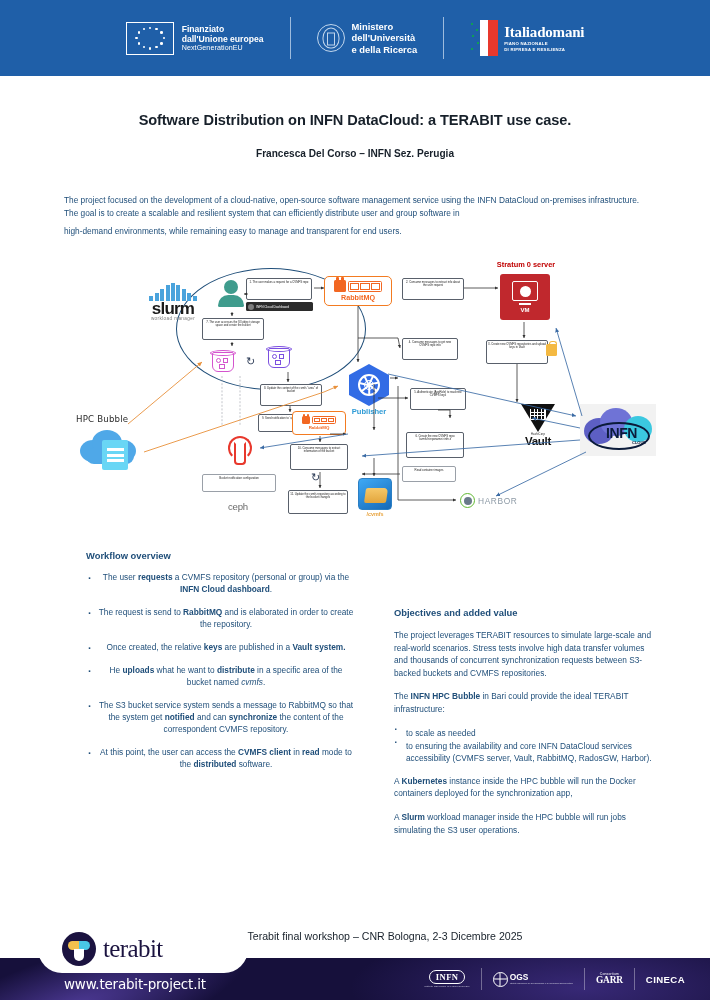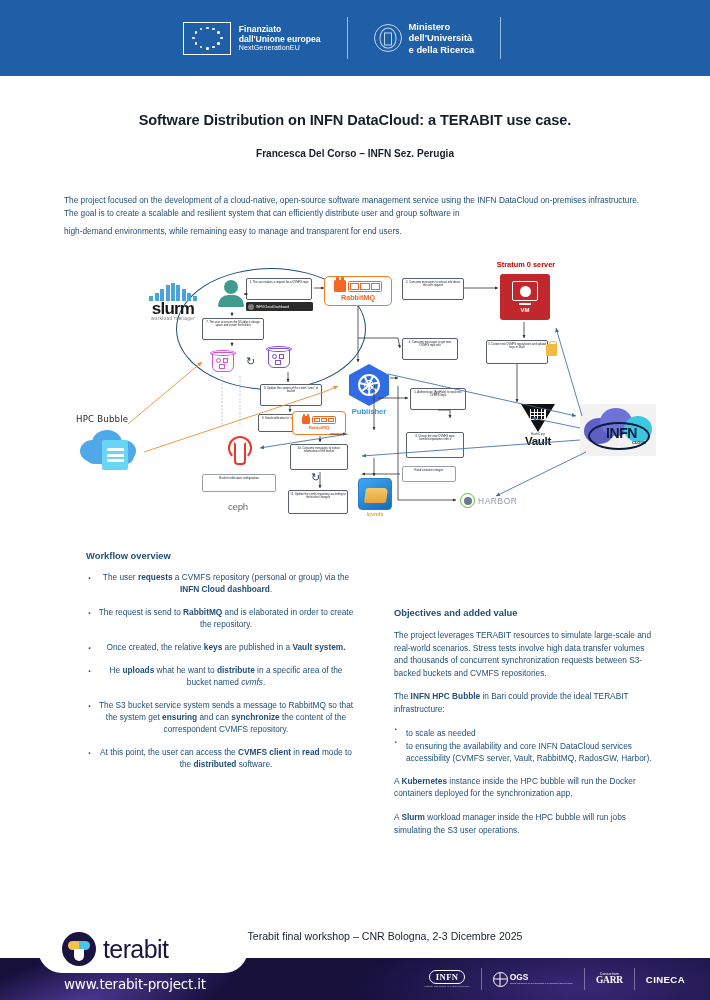--- a/index.html
+++ b/index.html
@@ -386,21 +386,21 @@
     content:""; position:absolute; left:6px; top:9px; width:22px; height:9px;
     background: linear-gradient(90deg,#F2C14E 0 48%, #49C6E5 48% 100%);
     border-radius: 5px;
   }
   .tb-mark::after {
     content:""; position:absolute; left:12px; top:17px; width:10px; height:12px;
     background:#fff; border-radius: 0 0 5px 5px;
   }
   .tb-word {
     font-size: 25px; color: #1B1340; letter-spacing: -.6px;
-    font-family: Liberation Sans, sans-serif; font-weight: 400;
+    font-family: Liberation Serif, serif; font-weight: 400;
   }
   .footer-url {
     position: absolute; left: 64px; top: 976px; font-size: 13.5px; color: #fff;
     font-family: "DejaVu Sans", sans-serif; letter-spacing: -.2px;
   }
   .footer-logos {
     position: absolute; right: 14px; top: 966px; height: 26px;
     display: flex; align-items: center; gap: 0;
   }
   .fl { display: flex; align-items: center; justify-content: center; padding: 0 11px; height: 22px; }
@@ -463,20 +463,32 @@
     <div class="mur-emblem"></div>
     <div class="mur-text">
       <div>Ministero</div>
       <div>dell'Università</div>
       <div>e della Ricerca</div>
     </div>
   </div>
 
   <div class="banner-div"></div>
 
+  <div class="banner-cell">
+    <div class="id-flag">
+      <i class="id-g"></i>
+        <i class="id-w"></i>
+        <i class="id-r"></i>
+    </div>
+    <div class="id-text">
+      <div class="id-main">Italiadomani</div>
+      <div class="id-sub">PIANO NAZIONALE</div>
+      <div class="id-sub">DI RIPRESA E RESILIENZA</div>
+    </div>
+  </div>
 </div>
 
 <div class="title">Software Distribution on INFN DataCloud: a TERABIT use case.</div>
 <div class="author">Francesca Del Corso – INFN Sez. Perugia</div>
 
 <div class="abstract">
   <p>The project focused on the development of a cloud-native, open-source software management service using the INFN DataCloud on-premises infrastructure. The goal is to create a scalable and resilient system that can efficiently distribute user and group software in</p>
   <p>high-demand environments, while remaining easy to manage and transparent for end users.</p>
 </div>
 
@@ -699,21 +711,21 @@
   </svg>
 </div>
 
 <div class="col-left">
   <div class="sec-head">Workflow overview</div>
   <ul class="bullets" id="wf-list">
       <li>The user <b>requests</b> a CVMFS repository (personal or group) via the <b>INFN Cloud dashboard</b>.</li>
       <li>The request is send to <b>RabbitMQ</b> and is elaborated in order to create the repository.</li>
       <li>Once created, the relative <b>keys</b> are published in a <b>Vault system.</b></li>
       <li>He <b>uploads</b> what he want to <b>distribute</b> in a specific area of the bucket named <i>cvmfs</i>.</li>
-      <li>The S3 bucket service system sends a message to RabbitMQ so that the system get <b>ensuring</b> and can <b>synchronize</b> the content of the correspondent CVMFS repository.</li>
+      <li>The S3 bucket service system sends a message to RabbitMQ so that the system get <b>notified</b> and can <b>synchronize</b> the content of the correspondent CVMFS repository.</li>
       <li>At this point, the user can access the <b>CVMFS client</b> in <b>read</b> mode to the <b>distributed</b> software.</li>
     </ul>
 </div>
 
 <div class="col-right">
   <div class="sec-head">Objectives and added value</div>
   <div class="rp">The project leverages TERABIT resources to simulate large-scale and real-world scenarios. Stress tests involve high data transfer volumes and thousands of concurrent synchronization requests between S3-backed buckets and CVMFS repositories.</div>
   <div class="rp" id="obj-p2">The <b>INFN HPC Bubble</b> in Bari could provide the ideal TERABIT infrastructure:</div>
   <ul class="rlist" id="obj-sub">
       <li>to scale as needed</li>

